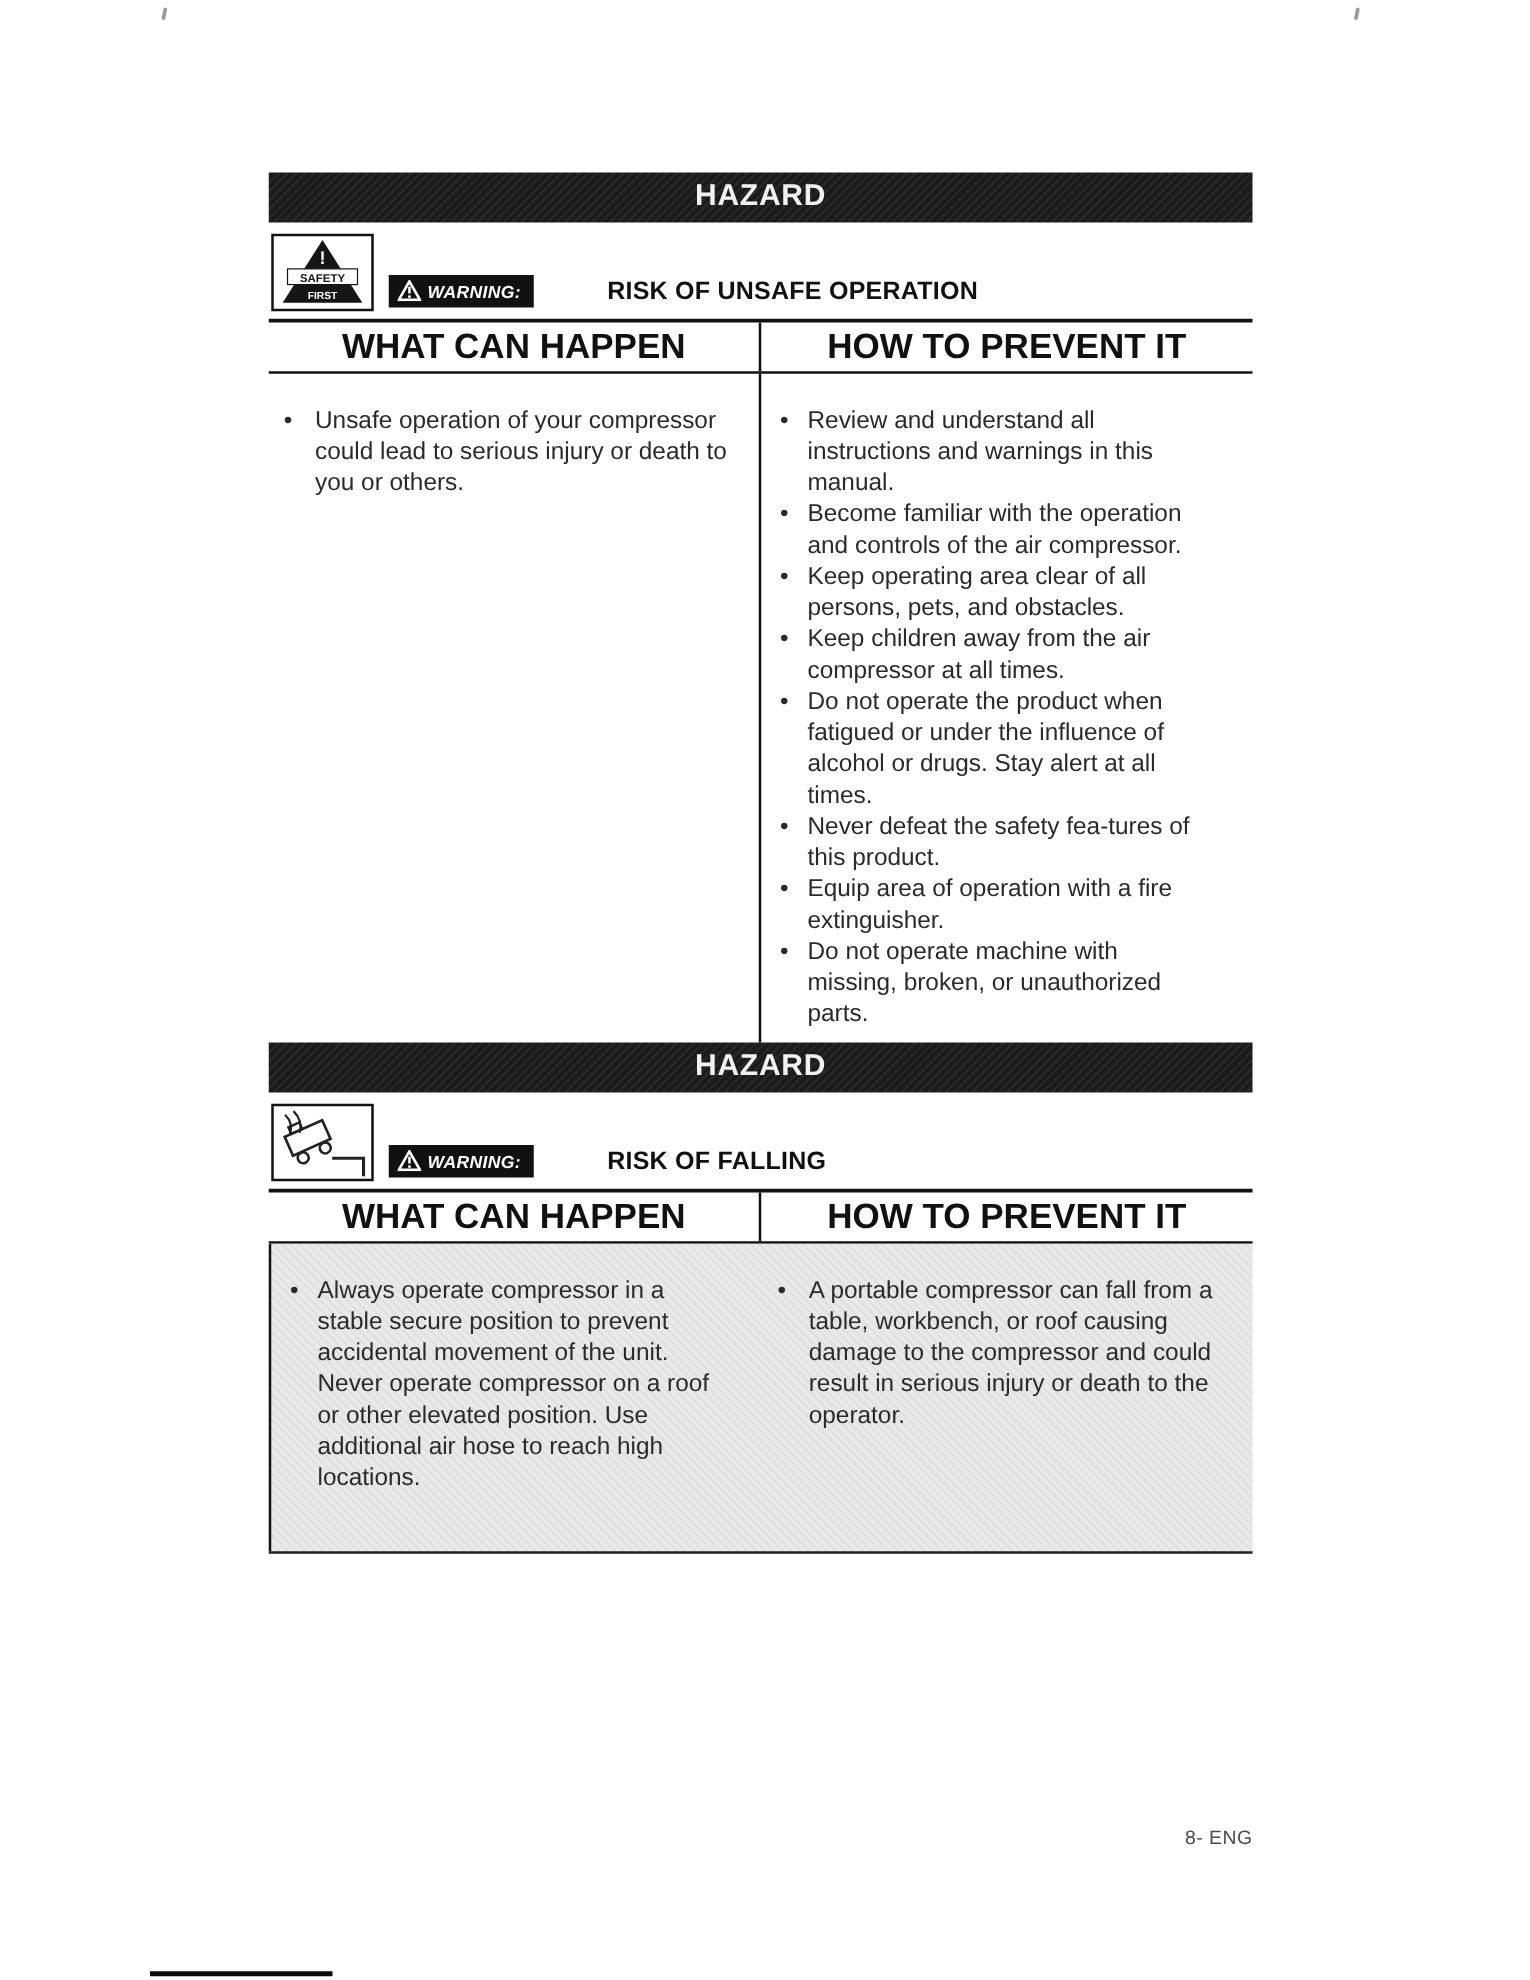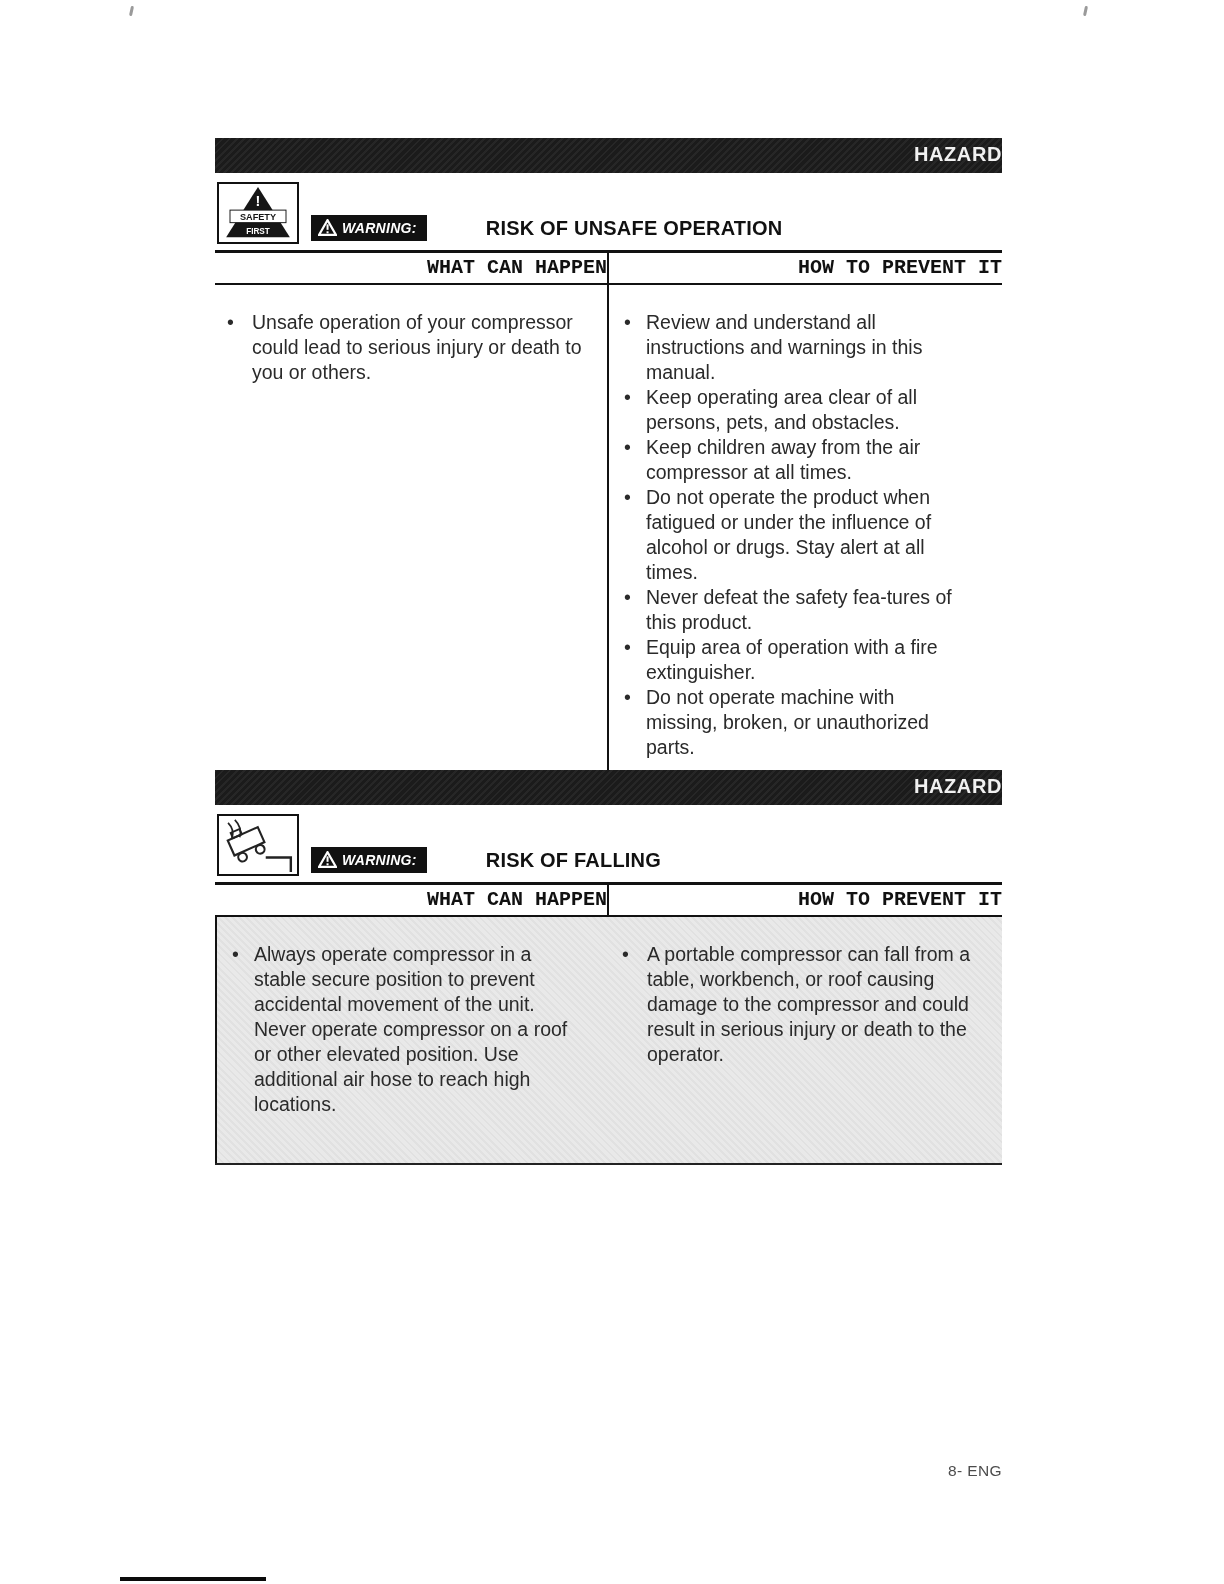--- a/index.html
+++ b/index.html
@@ -18,23 +18,23 @@
   }
   .scan-mark.left  { left:130px; top:6px; }
   .scan-mark.right { left:1084px; top:6px; }
 
   .content { position:absolute; left:215px; top:138px; width:787px; }
 
   .hazard-banner {
     background:#1b1b1b;
     color:#f1f1f1;
     font-weight:bold;
-    font-size:20px;
+    font-size:24px;
     letter-spacing:0.6px;
-    text-align:right;
+    text-align:center;
     padding:5px 0 7px 0;
     background-image:repeating-linear-gradient(135deg, rgba(255,255,255,0.05) 0 2px, transparent 2px 5px);
   }
 
   .warning-row {
     display:flex;
     align-items:flex-end;
     gap:12px;
     padding:9px 0 6px 2px;
     min-height:76px;
@@ -70,25 +70,24 @@
   }
 
   .hz-table { width:100%; }
   .thead {
     display:flex;
     border-top:3px solid #111;
     border-bottom:2px solid #111;
   }
   .th {
     font-weight:bold;
-    font-size:20px;
+    font-size:28px;
     color:#111;
-    text-align:right;
+    text-align:center;
     padding:3px 0 4px 0;
-    font-family:Liberation Mono, monospace;
   }
   .th.c1 { width:392px; }
   .th.c2 { width:395px; border-left:2px solid #111; }
 
   .tbody { display:flex; align-items:stretch; }
   .cell {
     list-style:none;
     font-size:19.5px;
     line-height:25px;
     padding-top:25px;
@@ -166,20 +165,21 @@
         <div class="thead">
           <div class="th c1">WHAT CAN HAPPEN</div>
           <div class="th c2">HOW TO PREVENT IT</div>
         </div>
         <div class="tbody">
           <ul class="cell c1">
             <li>Unsafe operation of your compressor could lead to serious injury or death to you or others.</li>
           </ul>
           <ul class="cell c2">
             <li>Review and understand all instructions and warnings in this manual.</li>
+            <li>Become familiar with the operation and controls of the air compressor.</li>
             <li>Keep operating area clear of all persons, pets, and obstacles.</li>
             <li>Keep children away from the air compressor at all times.</li>
             <li>Do not operate the product when fatigued or under the influence of alcohol or drugs. Stay alert at all times.</li>
             <li>Never defeat the safety fea-tures of this product.</li>
             <li>Equip area of operation with a fire extinguisher.</li>
             <li>Do not operate machine with missing, broken, or unauthorized parts.</li>
           </ul>
         </div>
       </div>
     </section>

